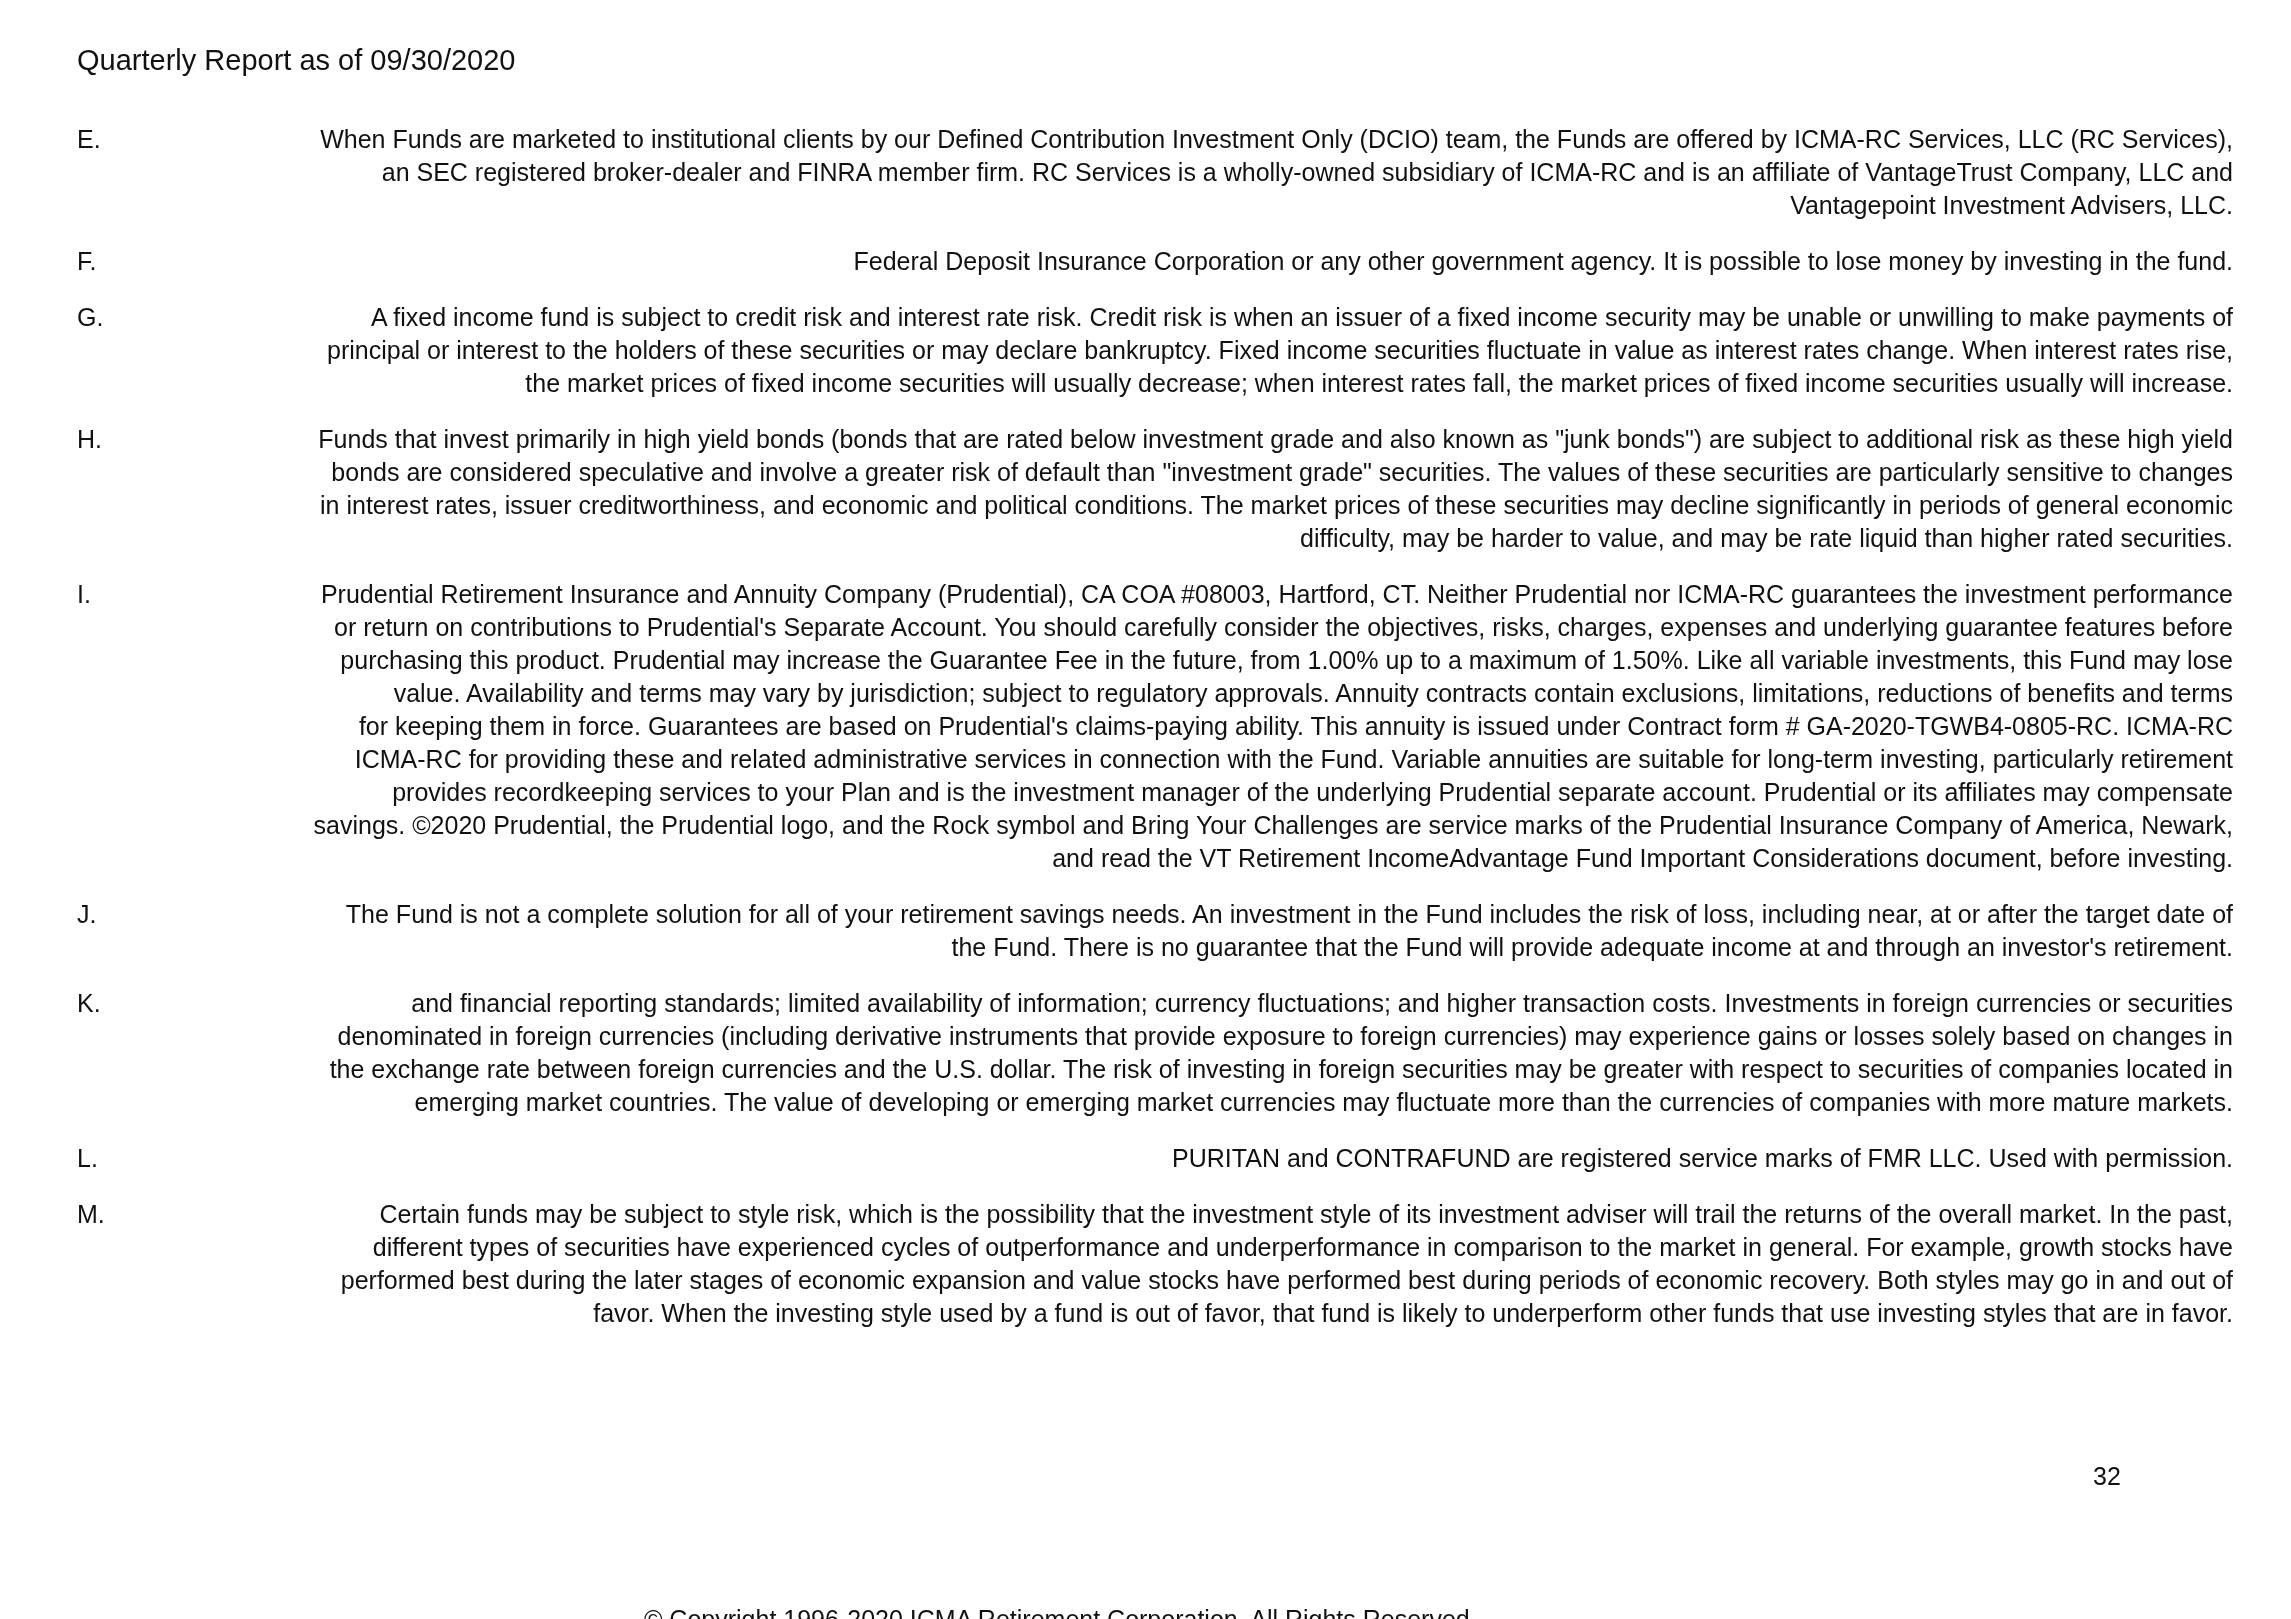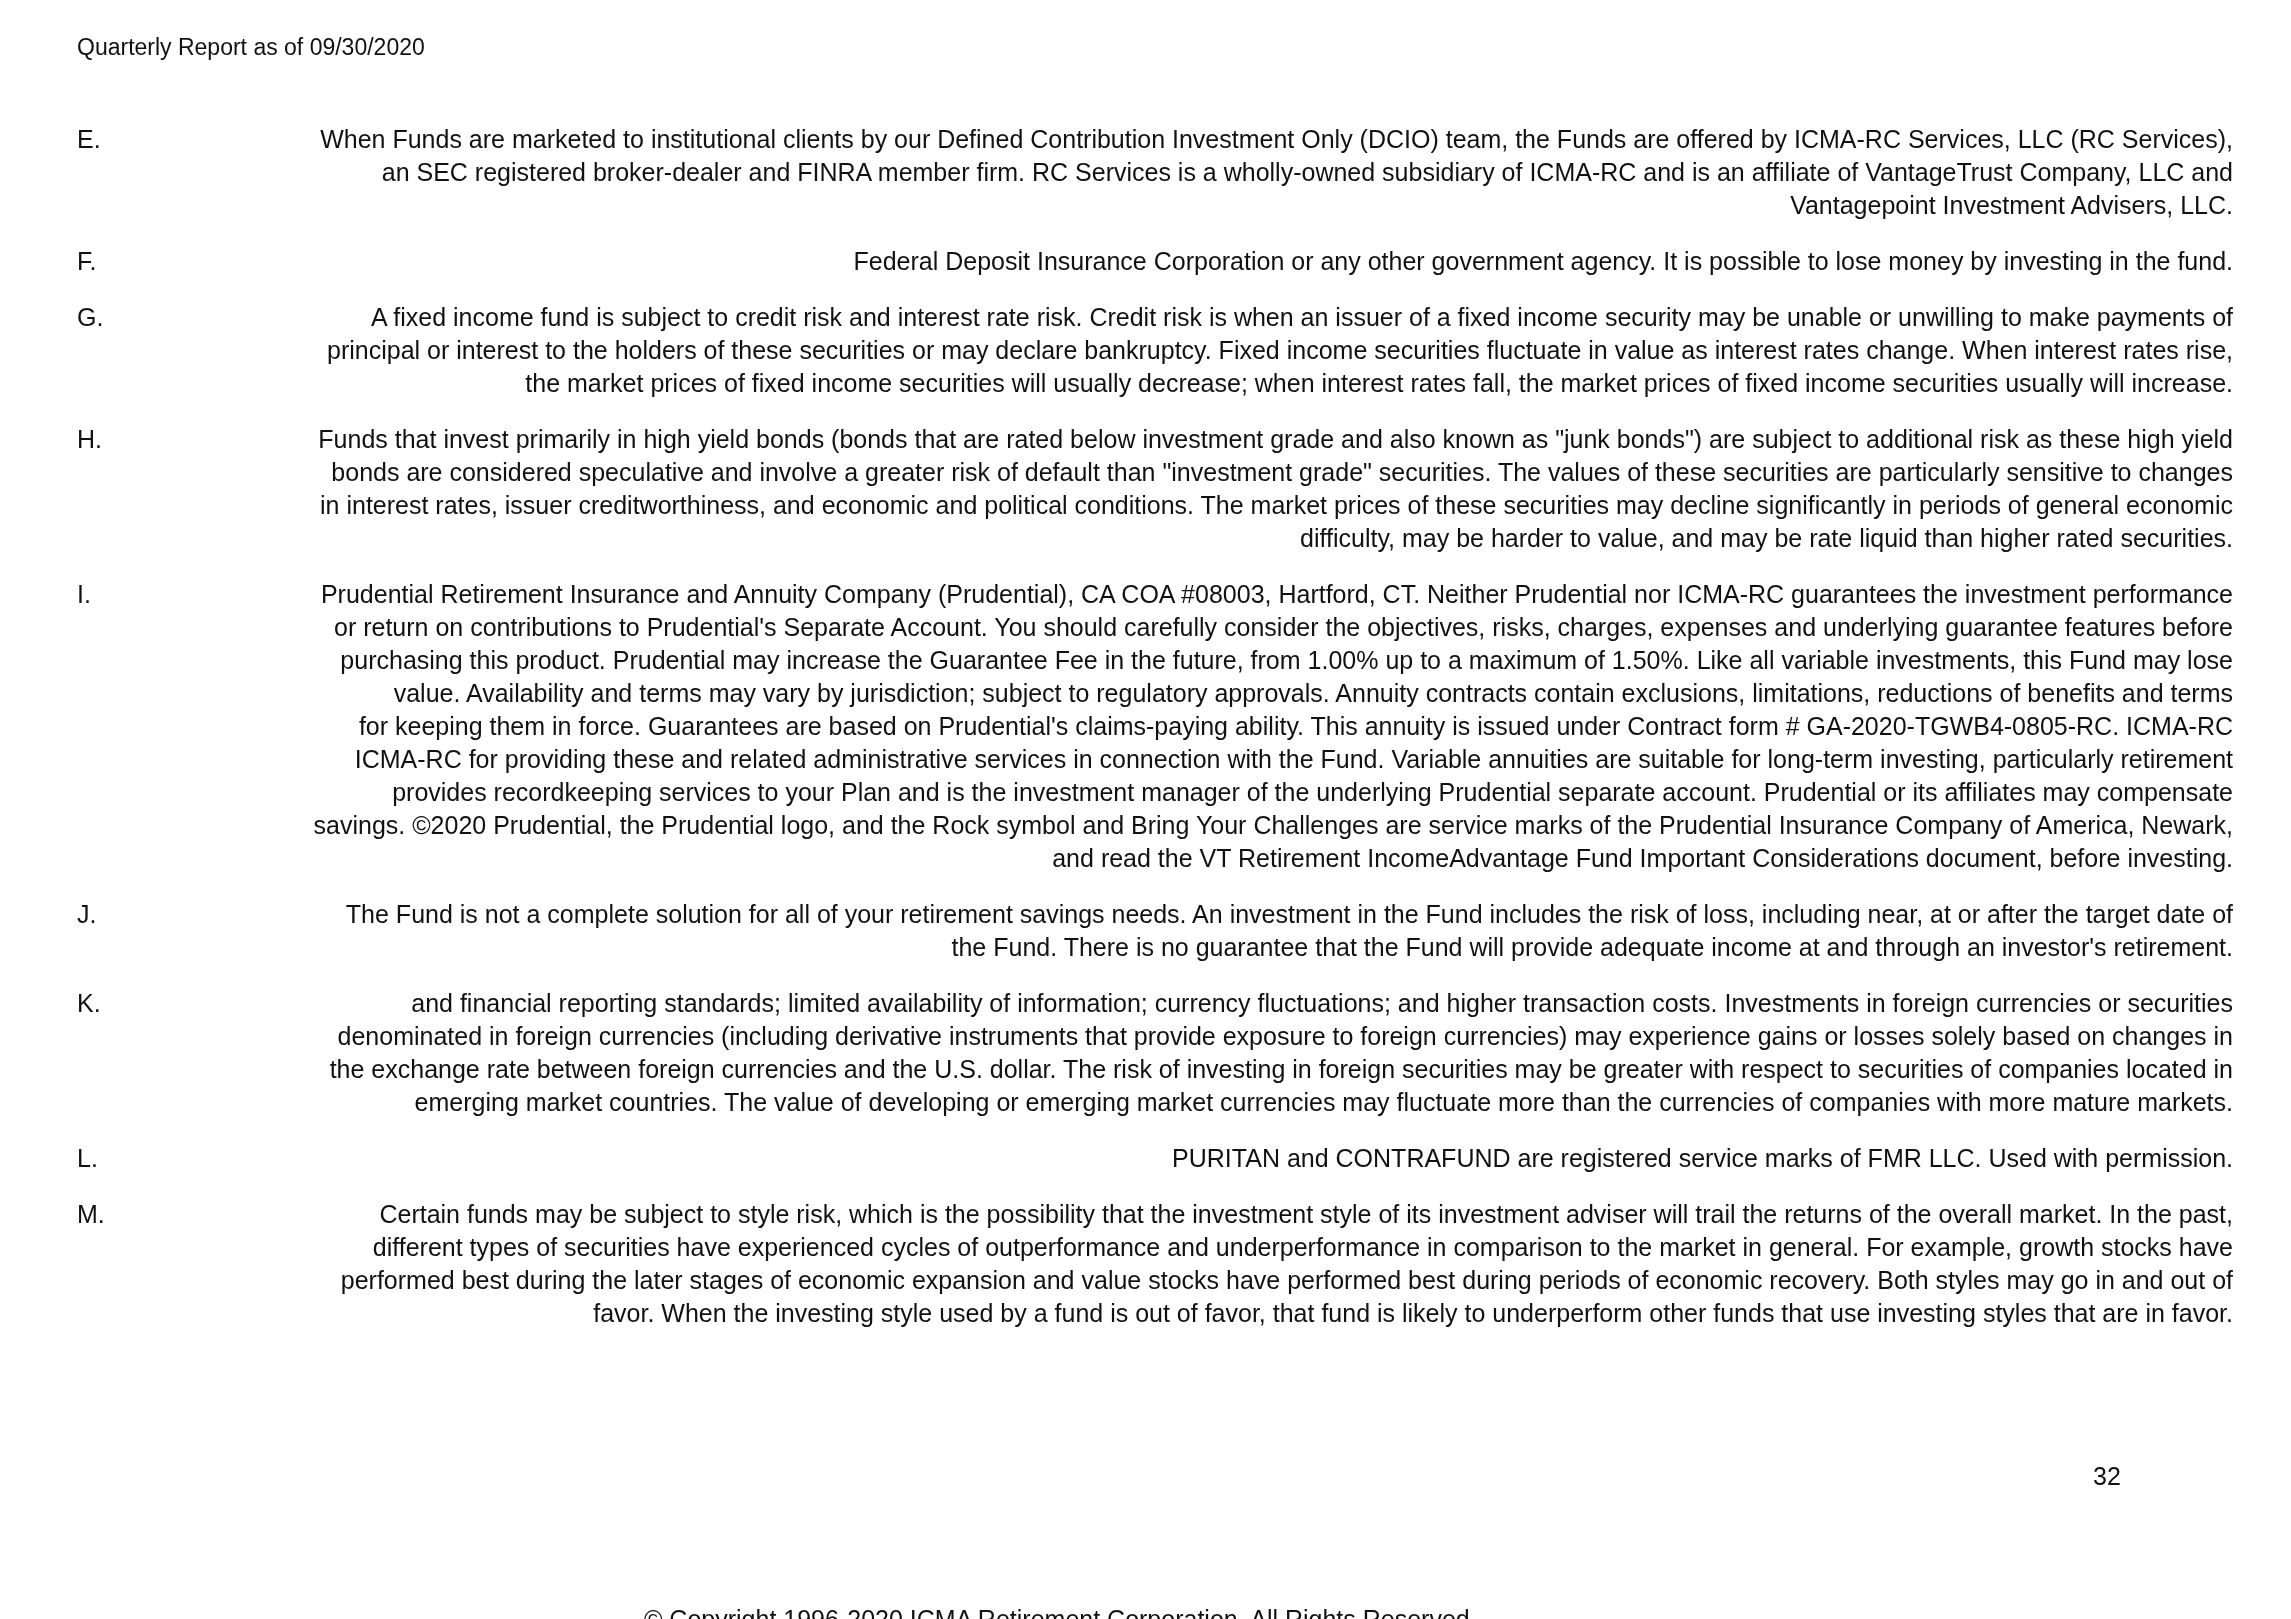--- a/index.html
+++ b/index.html
@@ -1,22 +1,22 @@
 <!DOCTYPE html>
 <html><head>
   <meta charset="utf-8">
   <style>
     html, body { margin: 0; padding: 0; background: #ffffff; }
     body {
       width: 2292px; height: 1619px; position: relative; overflow: hidden;
       font-family: "Liberation Sans", sans-serif; color: #111111;
     }
     .header {
-      position: absolute; left: 77px; top: 33px;
-      font-size: 23px; line-height: 29px; white-space: nowrap;
+      position: absolute; left: 77px; top: 46px;
+      font-size: 29px; line-height: 29px; white-space: nowrap;
     }
     .notes {
       position: absolute; left: 77px; top: 123px; width: 2156px;
     }
     .note {
       display: flex; margin-bottom: 23px;
     }
     .note-letter {
       width: 43px; flex: 0 0 43px;
       font-size: 25px; line-height: 33px;

